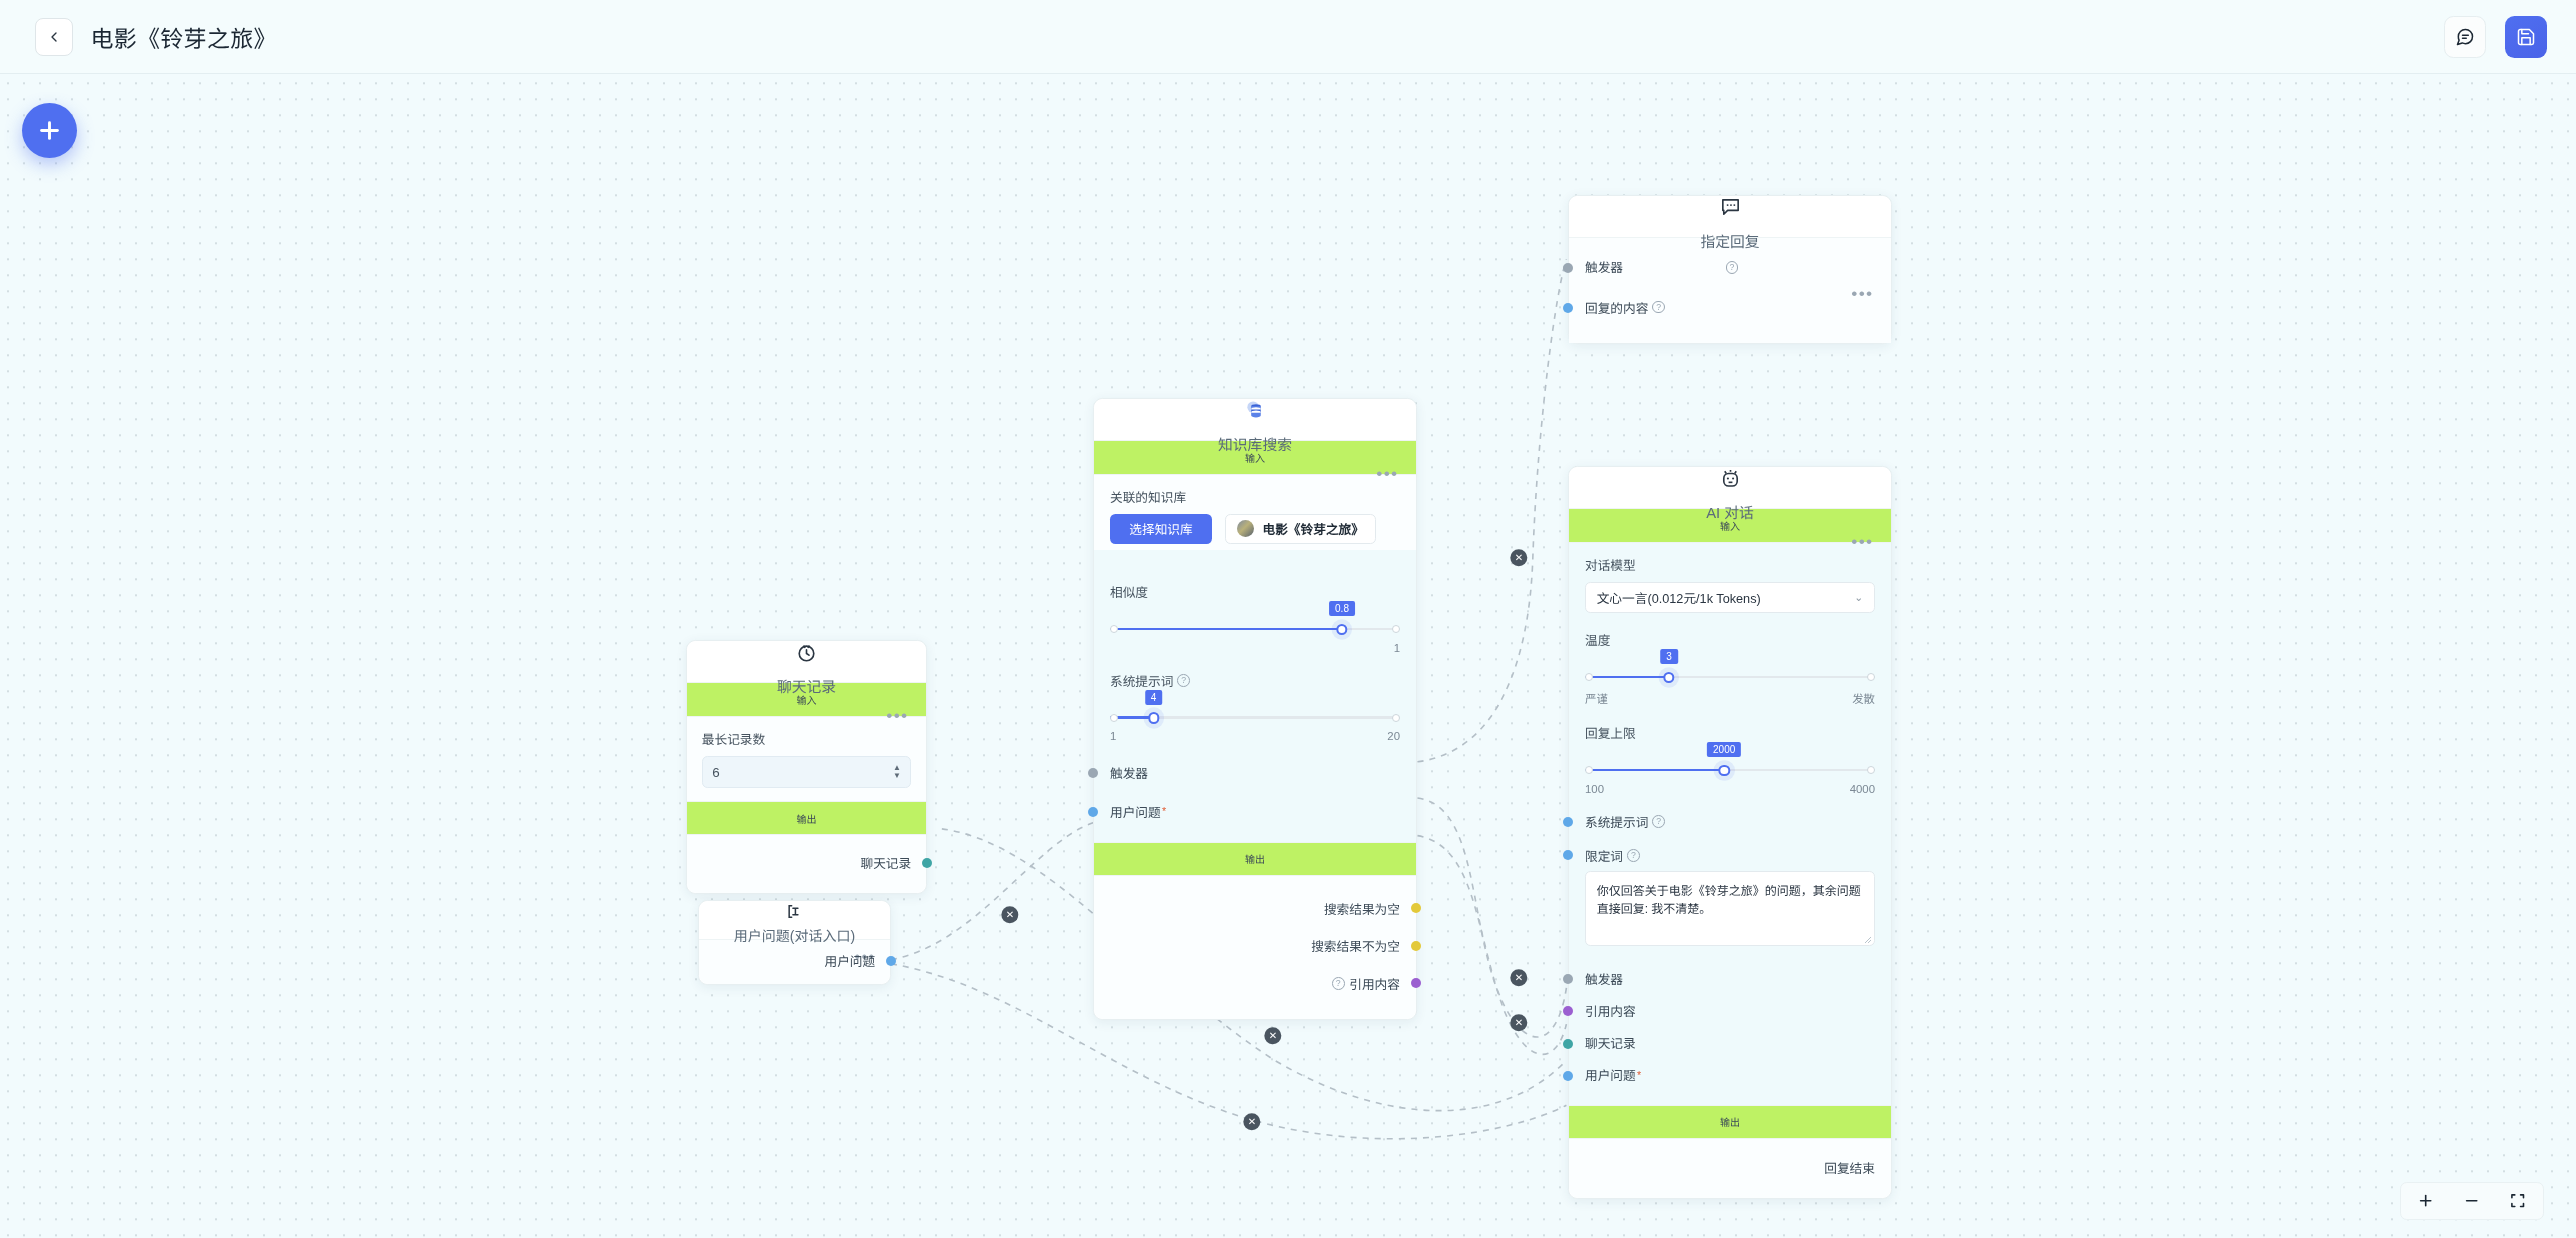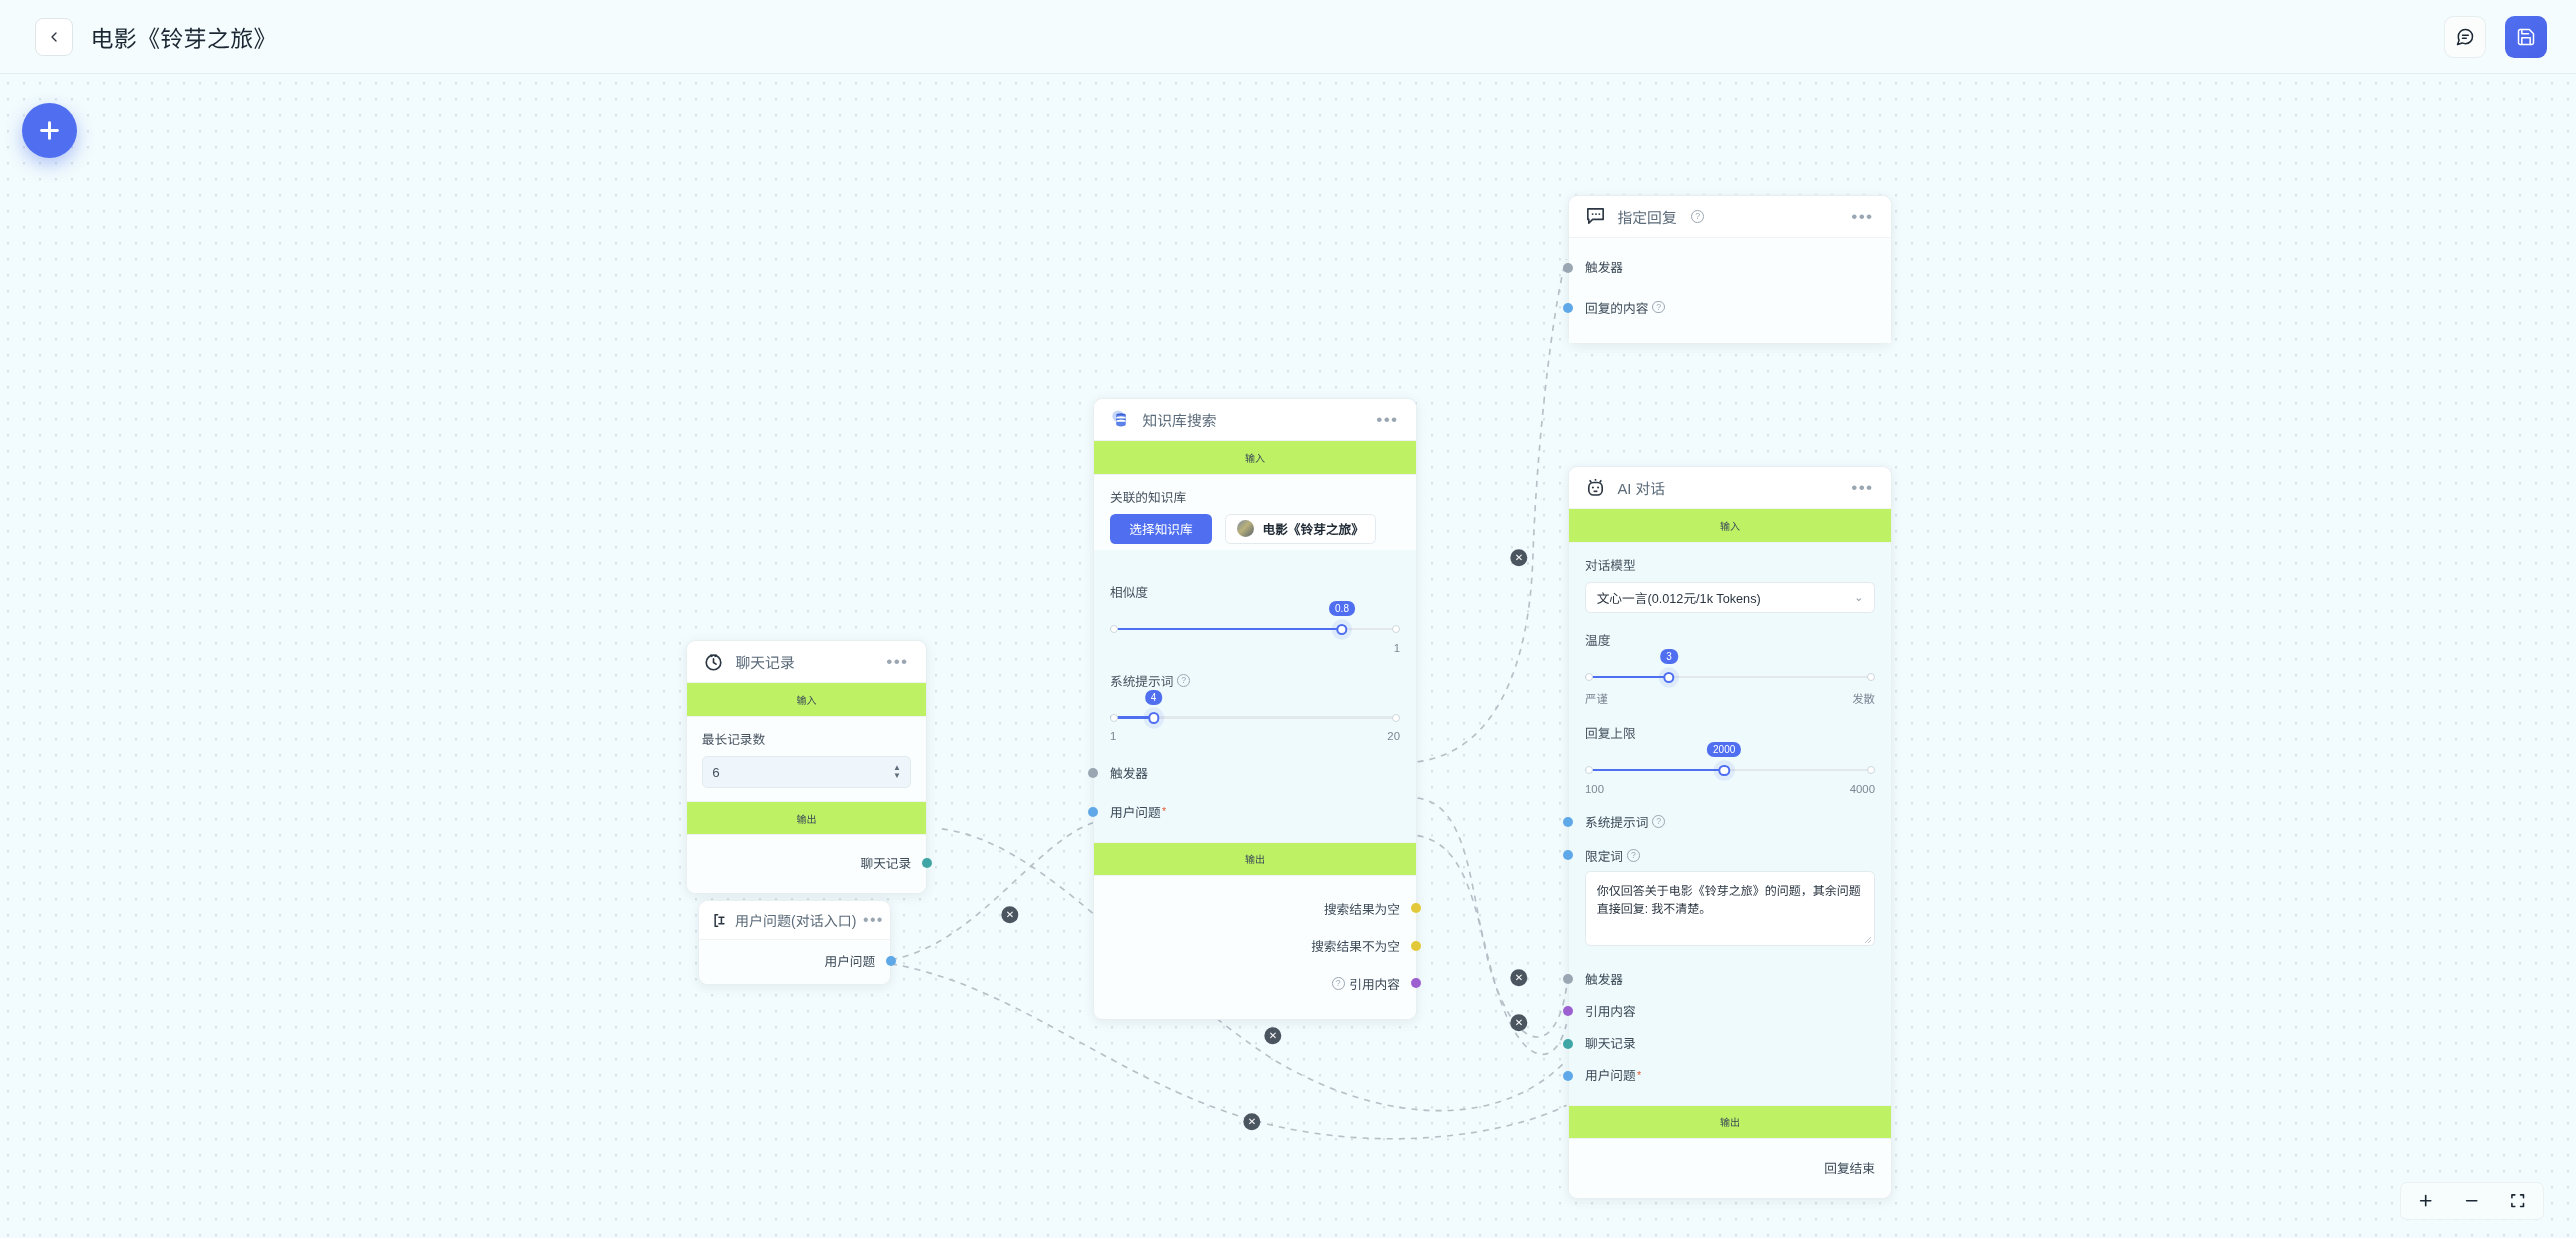--- a/index.html
+++ b/index.html
@@ -79,20 +79,21 @@
     z-index: 20;
     font-size: 13.4px;
     color: #27323c;
   }
   .node-head {
     height: 42px; display: flex; align-items: center;
     padding: 0 14.8px; gap: 10.7px;
     border-bottom: 0.7px solid #eef4f5;
     background: #ffffff;
     border-radius: 9.4px 9.4px 0 0;
+    flex-direction: column;
   }
   .node-head .nicon { width: 23px; height: 23px; flex: 0 0 23px;
     display: flex; align-items: center; justify-content: center; }
   .node-head .nicon svg { width: 23px; height: 23px; }
   .node-title { font-size: 14.8px; color: #5b6b7a; white-space: nowrap; }
   .help-dot {
     display: inline-flex; align-items: center; justify-content: center;
     width: 12.7px; height: 12.7px; border: 1.1px solid #9aa7b3; border-radius: 50%;
     font-size: 8.7px; color: #9aa7b3; line-height: 1; margin-left: 4px;
     vertical-align: middle; flex: 0 0 12.7px;
@@ -174,21 +175,21 @@
   .slider-cap.end { right: 0; }
   .slider-knob {
     position: absolute; top: 3.4px; width: 11.4px; height: 11.4px; border-radius: 50%;
     background: #fff; border: 2px solid #4f6ff0;
     box-shadow: 0 0 0 4.7px rgba(79,111,240,.10); cursor: pointer;
     transform: translateX(-50%);
   }
   .slider-bubble {
     position: absolute; top: -19px; transform: translateX(-50%);
     background: #4f6ff0; color: #fff; font-size: 10px;
-    padding: 2px 6px; border-radius: 7px; white-space: nowrap;
+    padding: 2px 6px; border-radius: 2px; white-space: nowrap;
   }
   .slider-ends {
     display: flex; justify-content: space-between;
     font-size: 11.4px; color: #7b8894; margin-top: 1.3px;
   }
   .slider-ends.right-only { justify-content: flex-end; }
 
   
   .select-box {
     height: 31px; background: #fff; border: 0.7px solid #e3eaee; border-radius: 5.4px;

